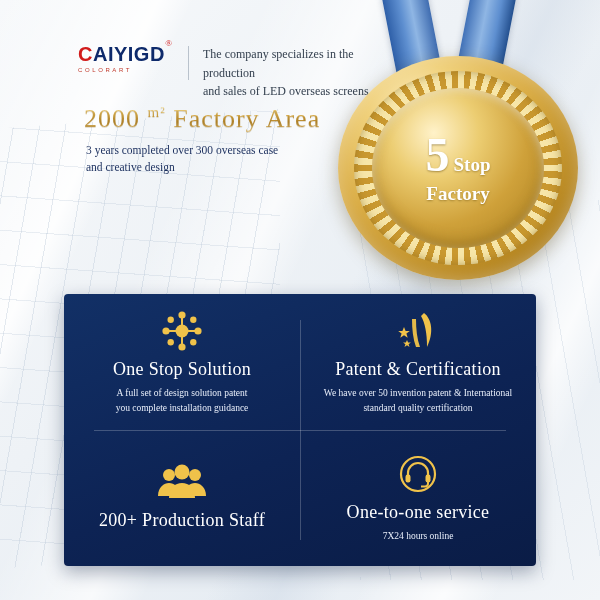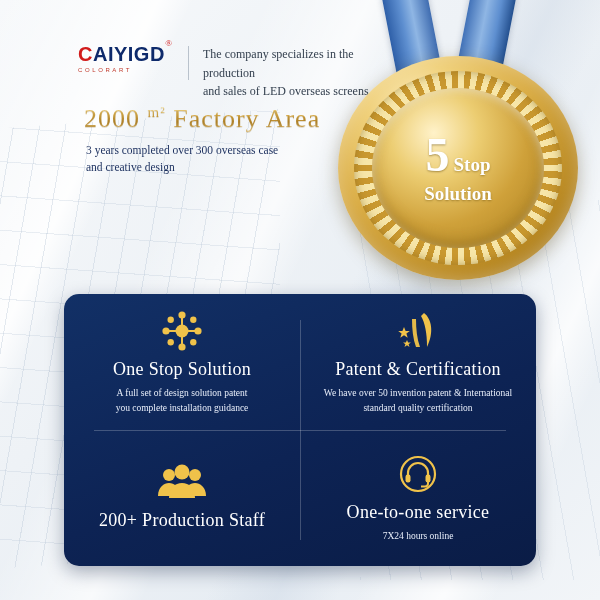--- a/index.html
+++ b/index.html
@@ -250,21 +250,21 @@
   }
 
   
   .panel {
     position: absolute;
     left: 64px;
     top: 294px;
     width: 472px;
     height: 272px;
     background: linear-gradient(160deg, #123066 0%, #0d2354 55%, #0a1c46 100%);
-    border-radius: 15px;
+    border-radius: 4px;
     box-shadow: 0 6px 18px rgba(10,25,60,.35);
     display: grid;
     grid-template-columns: 1fr 1fr;
     grid-template-rows: 1fr 1fr;
   }
   .vline {
     position: absolute;
     left: 50%;
     top: 26px;
     bottom: 26px;
@@ -346,21 +346,21 @@
     <div class="ribbon-left"></div>
     <div class="ribbon-right"></div>
     <div class="ribbon-fold"></div>
     <div class="medal">
       <div class="medal-ring"></div>
       <div class="medal-inner">
         <div class="medal-line1">
           <span class="medal-num">5</span>
           <span class="medal-years">Stop</span>
         </div>
-        <div class="medal-warranty">Solution</div>
+        <div class="medal-warranty">Factory</div>
       </div>
     </div>
   </div>
 
   <div class="panel">
     <div class="vline"></div>
     <div class="hline"></div>
 
     <div class="cell">
       <div class="cell-icon">

